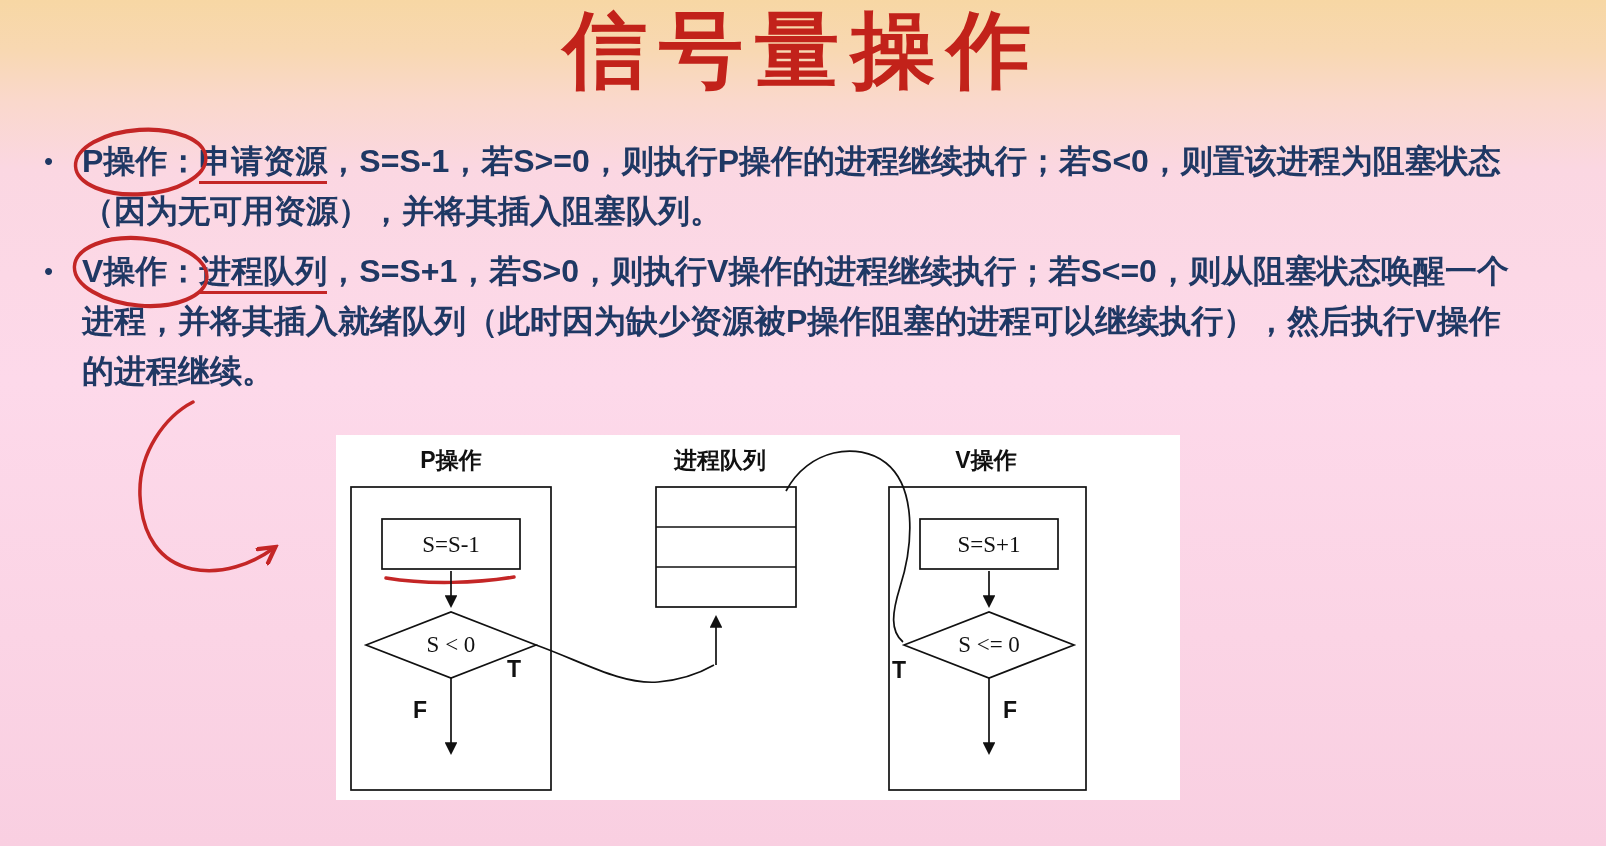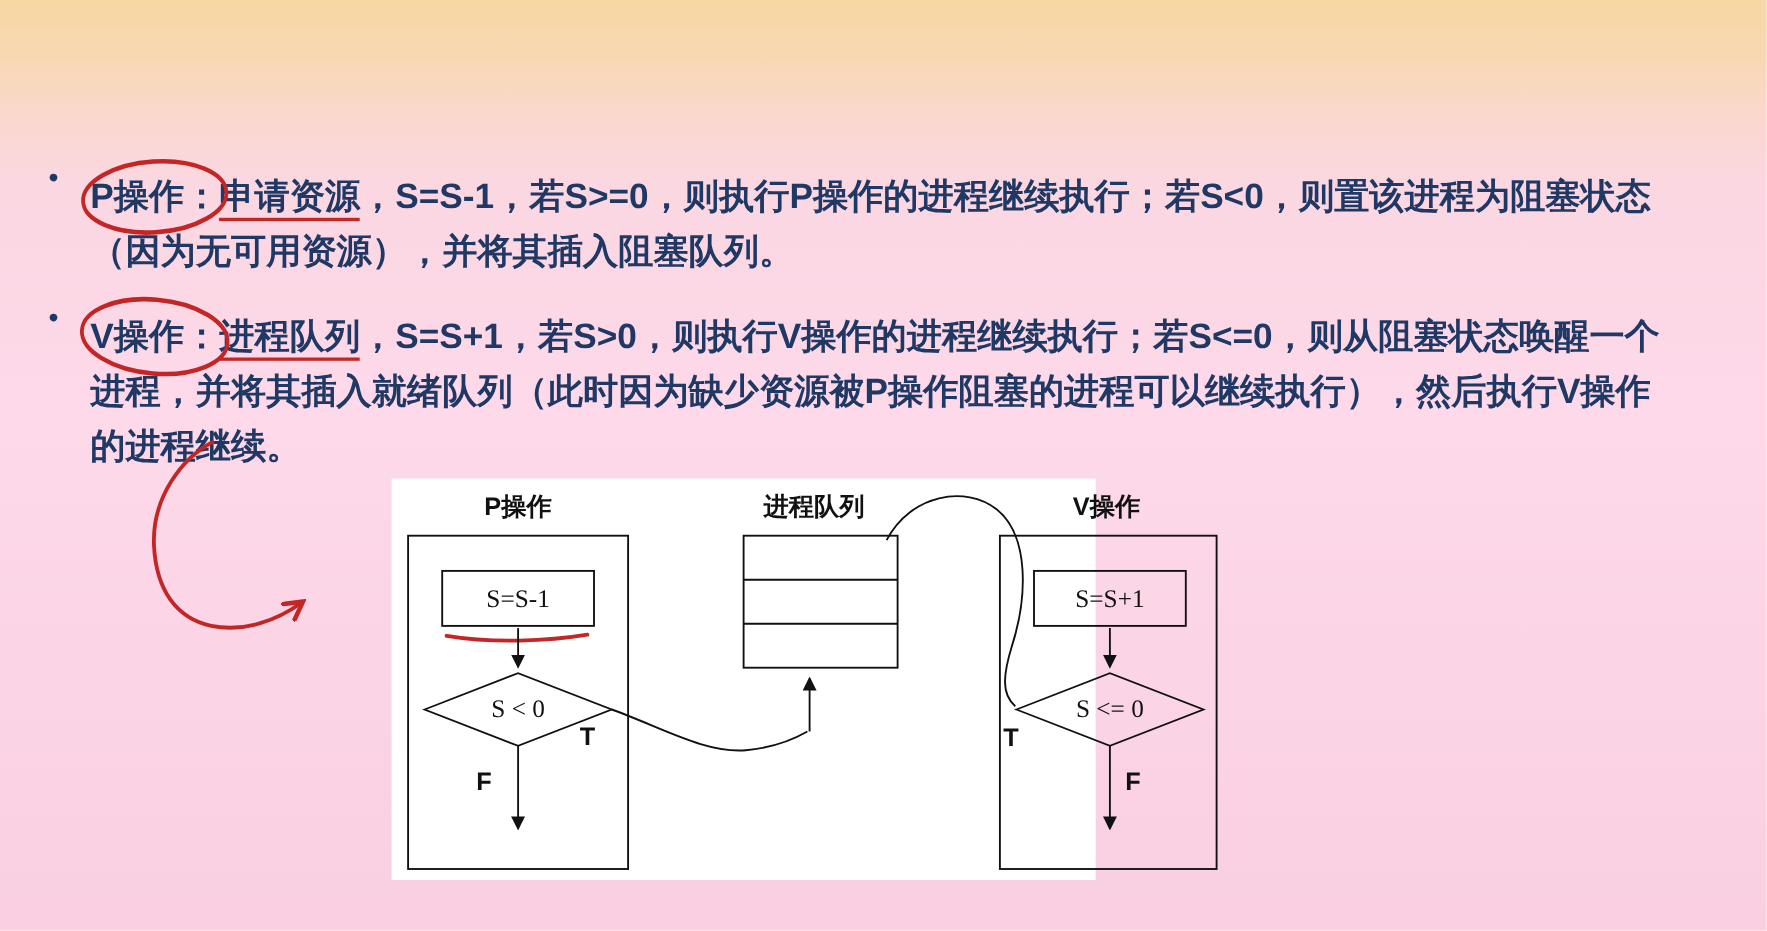--- a/index.html
+++ b/index.html
@@ -45,21 +45,21 @@
   .bullet-text{
     margin:0;
     flex:1;
     font-size:32px;
     font-weight:bold;
     line-height:50px;
     color:#1f3864;
   }
 
   
-  .circled{position:relative;display:inline-block;margin-top:17px;}
+  .circled{position:relative;display:inline-block;}
   .pen-ellipse{
     position:absolute;
     left:-10px;top:-9px;
     width:calc(100% + 20px);
     height:calc(100% + 20px);
     overflow:visible;
     pointer-events:none;
   }
   .pen-ellipse ellipse{
     fill:none;stroke:#c42626;stroke-width:3;
@@ -75,36 +75,37 @@
   .pen-arrow{
     position:absolute;
     left:118px;top:390px;
     width:200px;height:205px;
     overflow:visible;
   }
 
   
   .flowchart{
     position:absolute;
-    left:356px;top:435px;
-    width:640px;height:365px;
+    left:336px;top:435px;
+    width:844px;height:365px;
     background:#ffffff;
   }
   .fc-cjk{font:bold 23px "Liberation Sans","DejaVu Sans",sans-serif;fill:#111;}
   .fc-math{font:23px "Liberation Serif","DejaVu Serif",serif;fill:#111;}
   .fc-tf{font:bold 23px "Liberation Sans","DejaVu Sans",sans-serif;fill:#111;}
   .fc-shape{fill:none;stroke:#111;stroke-width:1.7;}
   .fc-line{stroke:#111;stroke-width:1.7;fill:none;}
   .pen-stroke{stroke:#c42626;stroke-width:3.5;fill:none;stroke-linecap:round;}
 </style>
 </head>
 <body>
 
 <div class="slide">
 
+  <h1 class="title">信号量操作</h1>
 
   <div class="bullets">
 
     <div class="bullet">
       <span class="marker">•</span>
       <p class="bullet-text"><span class="circled"><svg class="pen-ellipse" viewBox="0 0 120 50" preserveAspectRatio="none">
               <ellipse cx="60" cy="25" rx="57" ry="23" transform="rotate(-3 60 25)"></ellipse>
             </svg><span>P操作：</span></span><span class="red-u">申请资源</span><span>，S=S-1，若S&gt;=0，则执行P操作的进程继续执行；若S&lt;0，则置该进程为阻塞状态（因为无可用资源），并将其插入阻塞队列。</span></p>
     </div>
 

